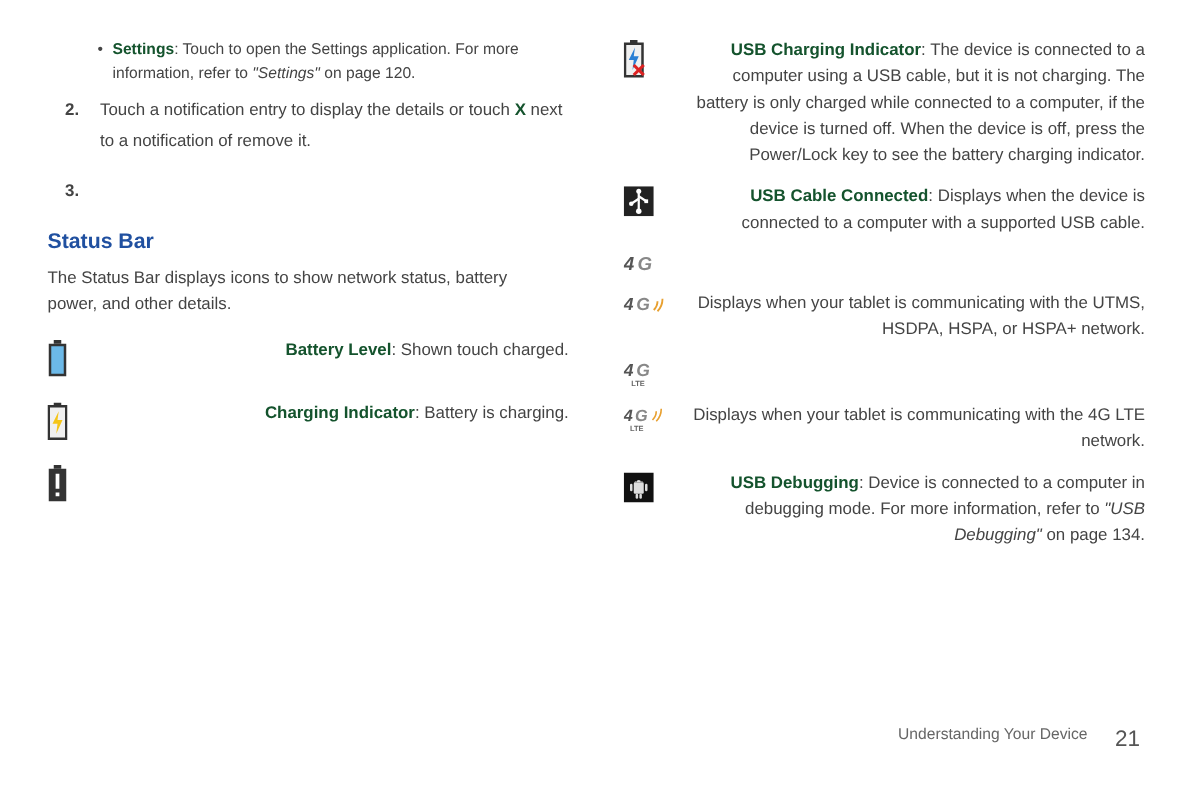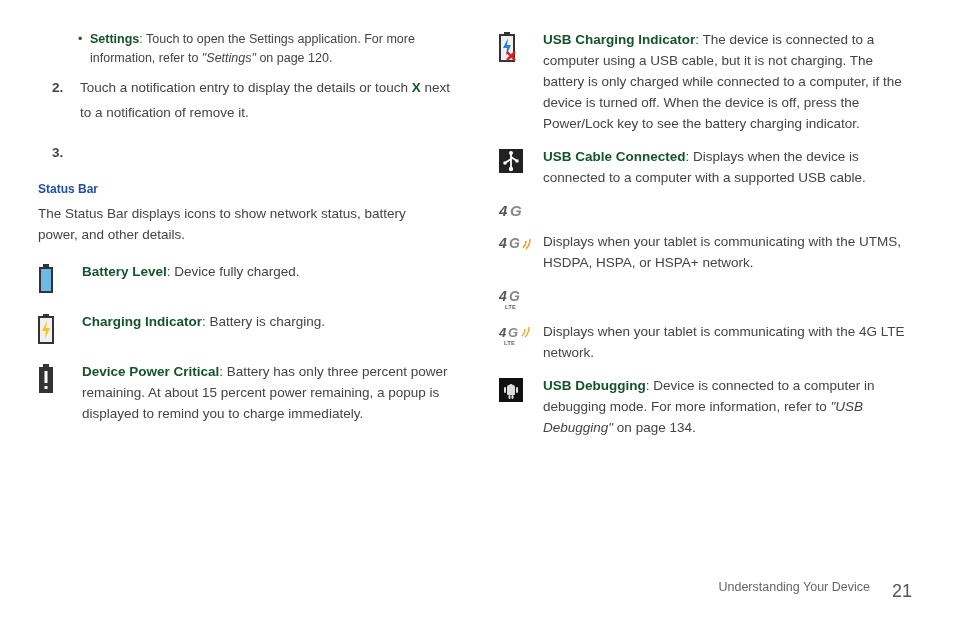--- a/index.html
+++ b/index.html
@@ -42,29 +42,30 @@
   }
   .num-label {
     width: 28px;
     flex-shrink: 0;
     font-weight: bold;
   }
   .heading {
     color: #2050a0;
     font-weight: bold;
     font-family: Arial, sans-serif;
-    font-size: 12px;
+    font-size: 17px;
     margin: 8px 0 6px 0;
   }
   .para {
     margin: 2px 12px 16px 0;
   }
   .icon-row {
     display: flex;
     margin-bottom: 18px;
+    text-align: right;
   }
   .icon-row-tight { margin-bottom: 12px; }
   .icon-cell {
     width: 44px;
     flex-shrink: 0;
     display: flex;
     align-items: flex-start;
     justify-content: flex-start;
     padding-top: 2px;
   }
@@ -112,21 +113,21 @@
 
     <div class="icon-row">
       <div class="icon-cell">
         <svg width="16" height="30" viewBox="0 0 16 30">
             <rect x="5" y="0" width="6" height="3" fill="#333"></rect>
             <rect x="1" y="3" width="14" height="26" fill="#333"></rect>
             <rect x="3" y="5" width="10" height="22" fill="#6cb9e8"></rect>
           </svg>
       </div>
       <div class="icon-desc">
-        <span class="bold">Battery Level</span><span>: Device fully charged.</span>
+        <span class="bold">Battery Level</span><span>: Shown touch charged.</span>
       </div>
     </div>
 
     <div class="icon-row">
       <div class="icon-cell">
         <svg width="16" height="30" viewBox="0 0 16 30">
             <rect x="5" y="0" width="6" height="3" fill="#333"></rect>
             <rect x="1" y="3" width="14" height="26" fill="#f0f0f0" stroke="#333" stroke-width="2"></rect>
             <polygon points="9,7 4,17 8,17 7,25 12,14 8,14" fill="#f5c518"></polygon>
           </svg>
@@ -137,23 +138,20 @@
     </div>
 
     <div class="icon-row">
       <div class="icon-cell">
         <svg width="16" height="30" viewBox="0 0 16 30">
             <rect x="5" y="0" width="6" height="3" fill="#333"></rect>
             <rect x="1" y="3" width="14" height="26" fill="#333"></rect>
             <rect x="6.5" y="7" width="3" height="12" fill="#fff"></rect>
             <rect x="6.5" y="22" width="3" height="3" fill="#fff"></rect>
           </svg>
-      </div>
-      <div class="icon-desc">
-        <span class="bold">Device Power Critical</span><span>: Battery has only three percent power remaining. At about 15 percent power remaining, a popup is displayed to remind you to charge immediately.</span>
       </div>
     </div>
 
   </div>
 
   <div class="col">
 
     <div class="icon-row icon-row-tight">
       <div class="icon-cell">
         <svg width="18" height="32" viewBox="0 0 18 32">

